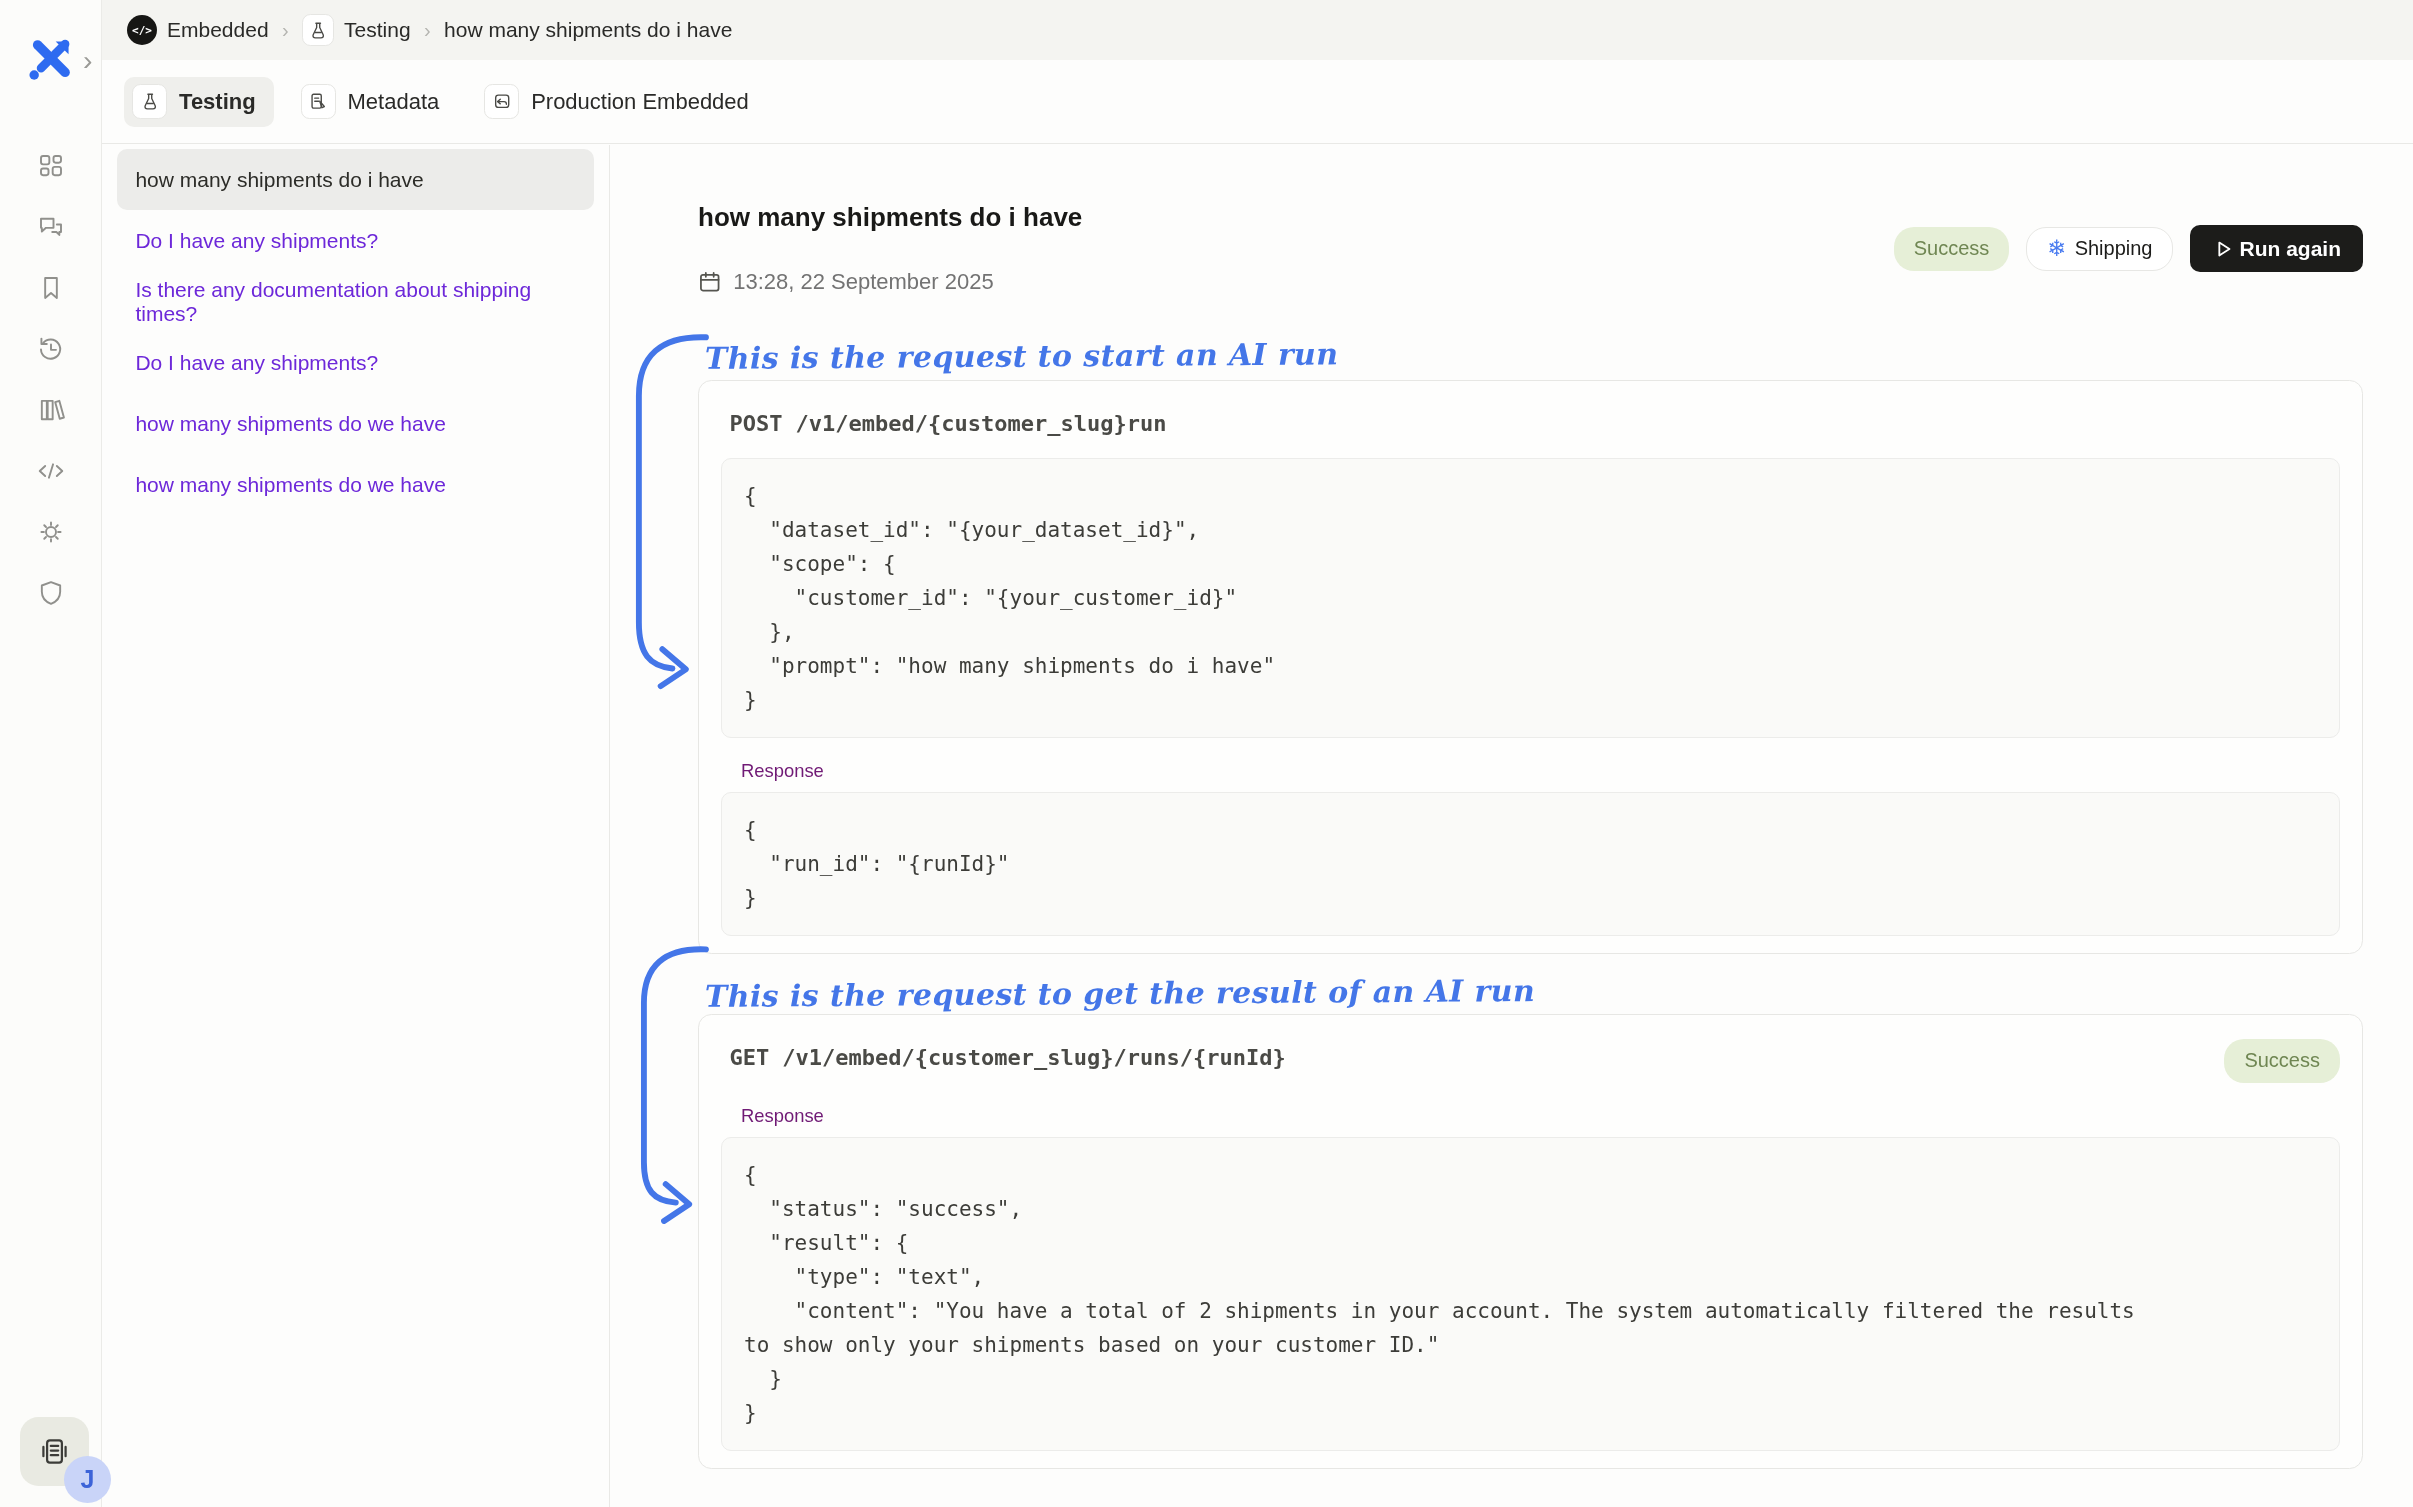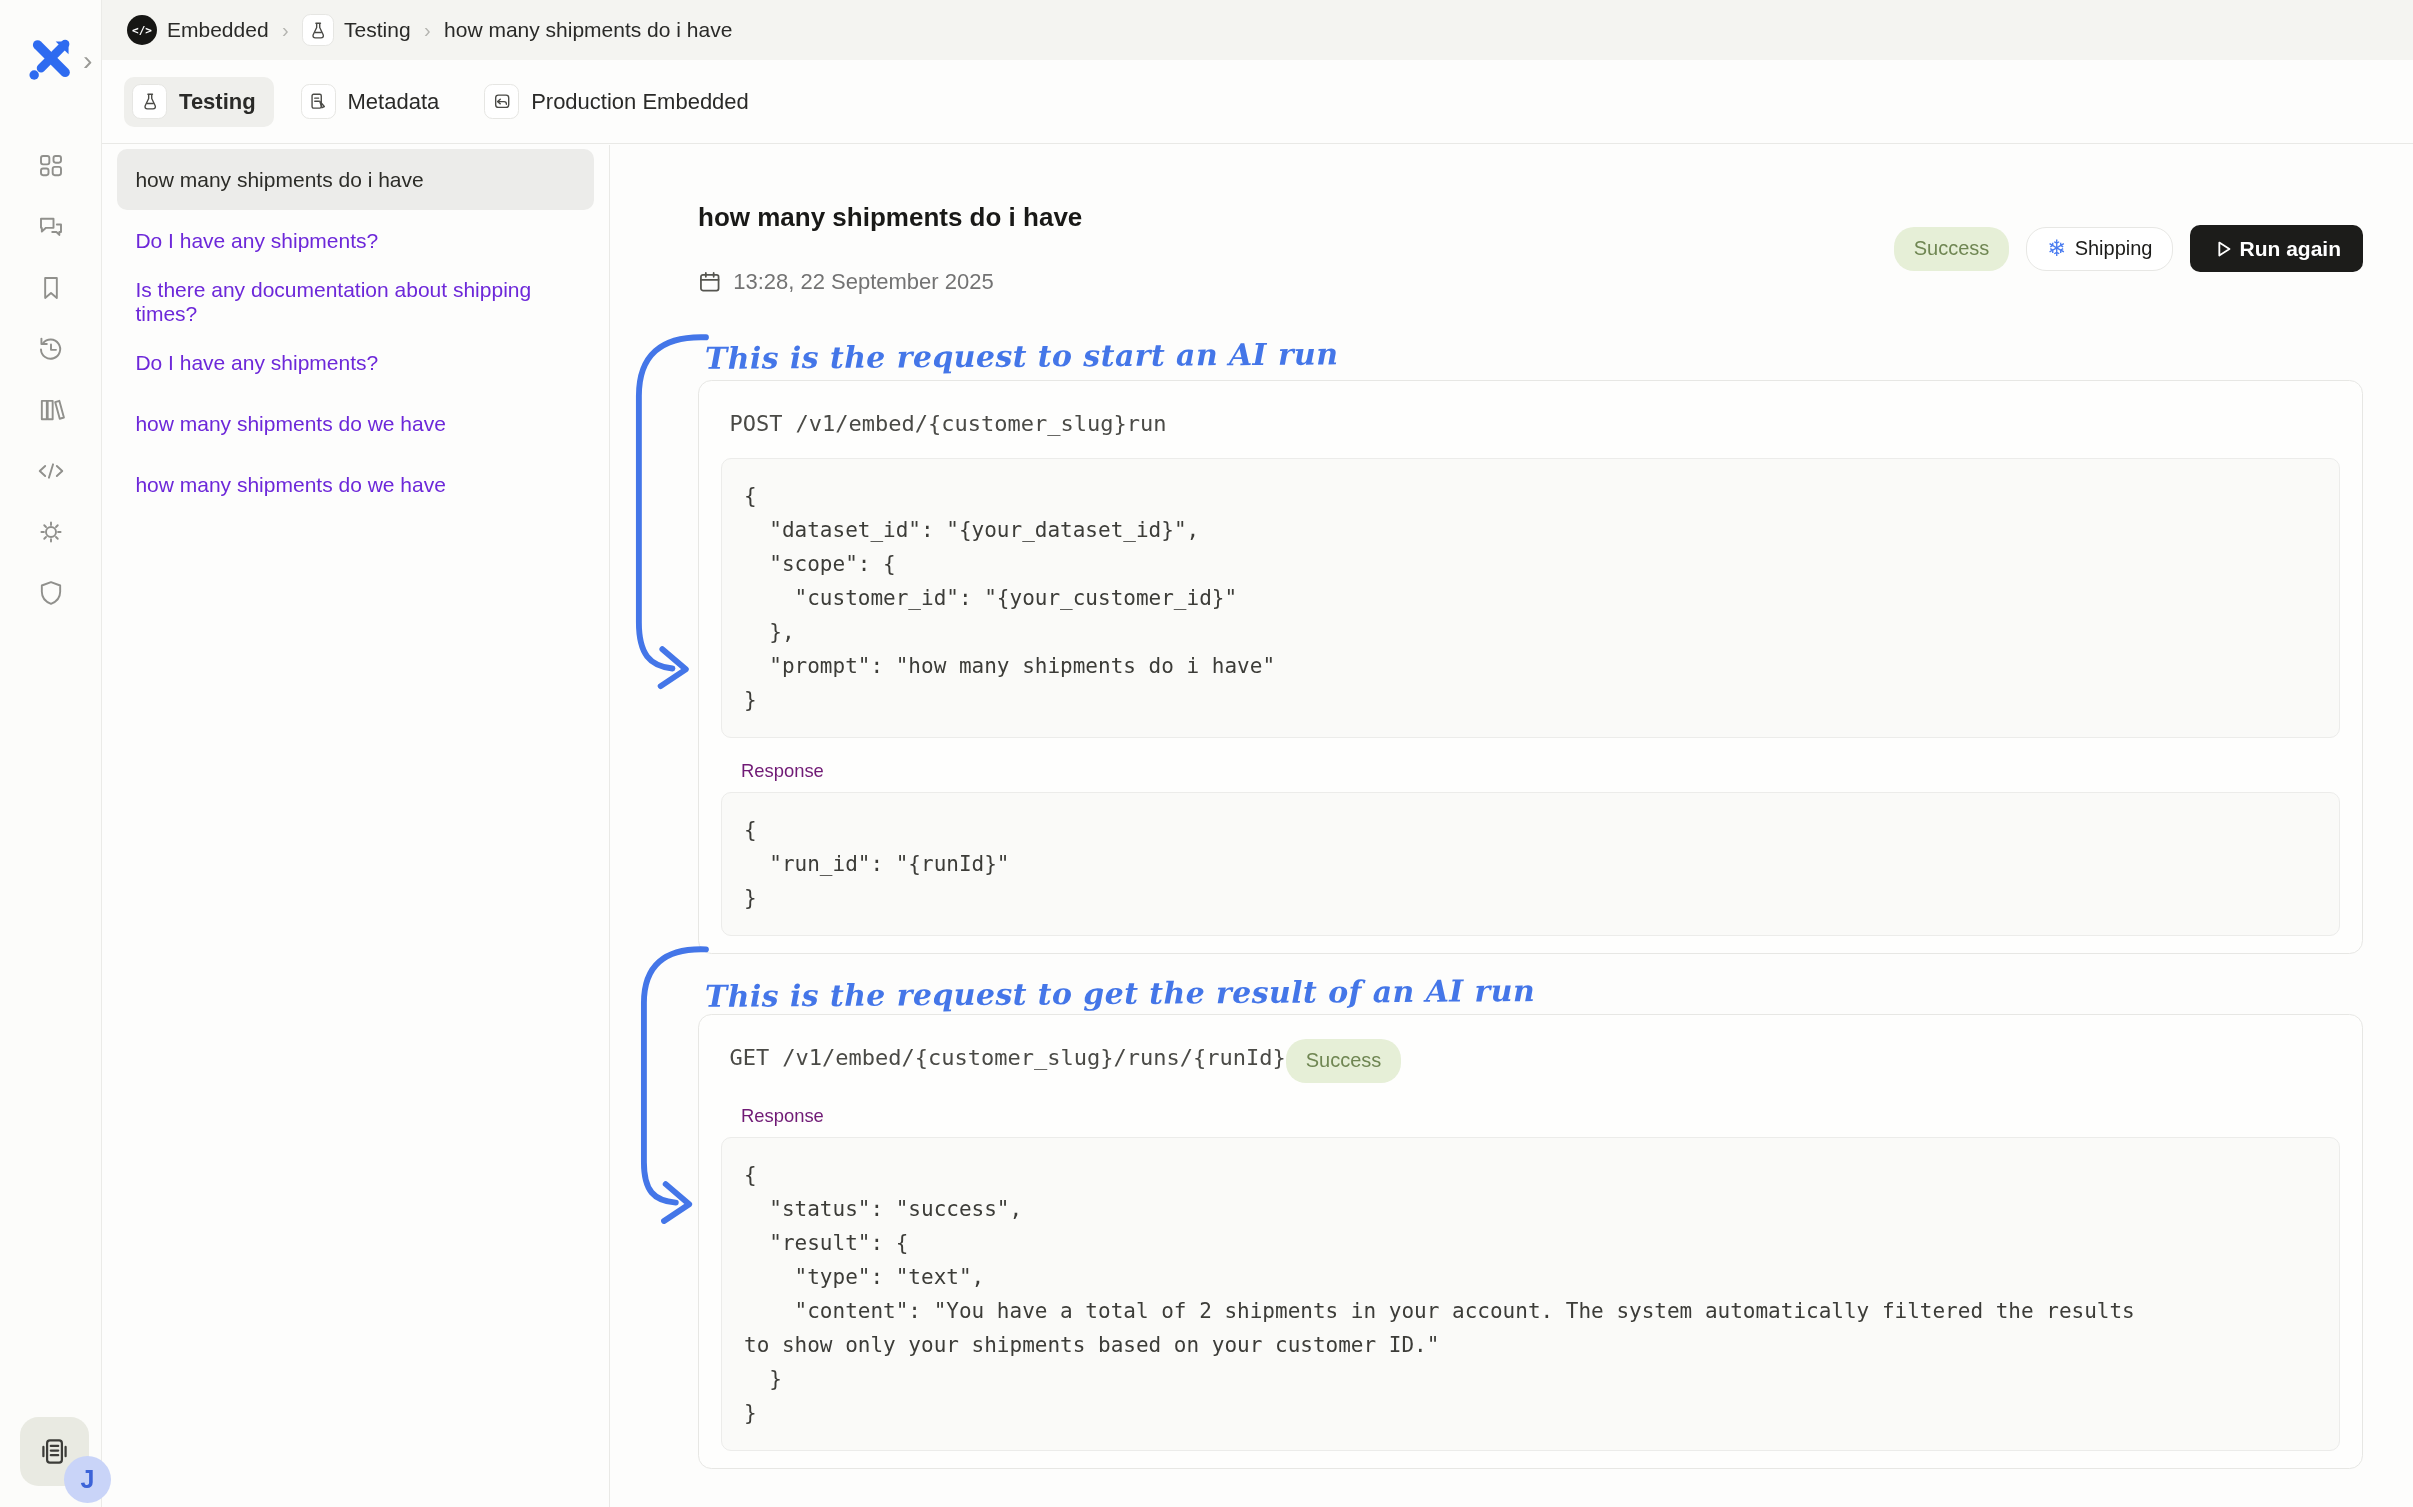--- a/index.html
+++ b/index.html
@@ -70,23 +70,23 @@
 
   .annot { font-family:"DejaVu Serif", serif; font-style:italic; font-weight:bold;
            font-size:30px; color:#4476e8; letter-spacing:0.4px; transform:rotate(-0.4deg); }
   .annot1 { margin-top:40px; margin-left:6.7px; }
   .annot2 { margin-top:18.4px; margin-left:6.7px; }
 
   .card { border:0.8px solid #e7e7e4; border-radius:13.4px; background:#fefefd;
           padding:23.5px 22px 17px 22px; }
   .card1 { margin-top:10px; }
   .card2 { margin-top:6.7px; }
-  .endpoint-row { display:flex; align-items:flex-start; }
+  .endpoint-row { display:flex; justify-content:space-between; align-items:flex-start; }
   .endpoint { font-family:"DejaVu Sans Mono", monospace; font-size:22px; color:#4a4a46;
-              padding:6.7px 0 0 8.4px; }
+              padding:6.7px 0 0 8.4px;font-weight:bold; }
   .resp-label { font-size:18.4px; color:#701a75; margin:22px 0 10px 20px; }
   .codeblock { background:#fafaf8; border:0.8px solid #ececea; border-radius:10px;
                padding:20px 22px; }
   .codeblock pre { font-family:"DejaVu Sans Mono", monospace; font-size:21px; line-height:34px;
                    color:#3c3c38; white-space:pre-wrap; max-width:1426px; }
   .cb-body { margin-top:22px; }
 
   .arrows { position:absolute; inset:0; pointer-events:none; }
 </style>
 </head>

